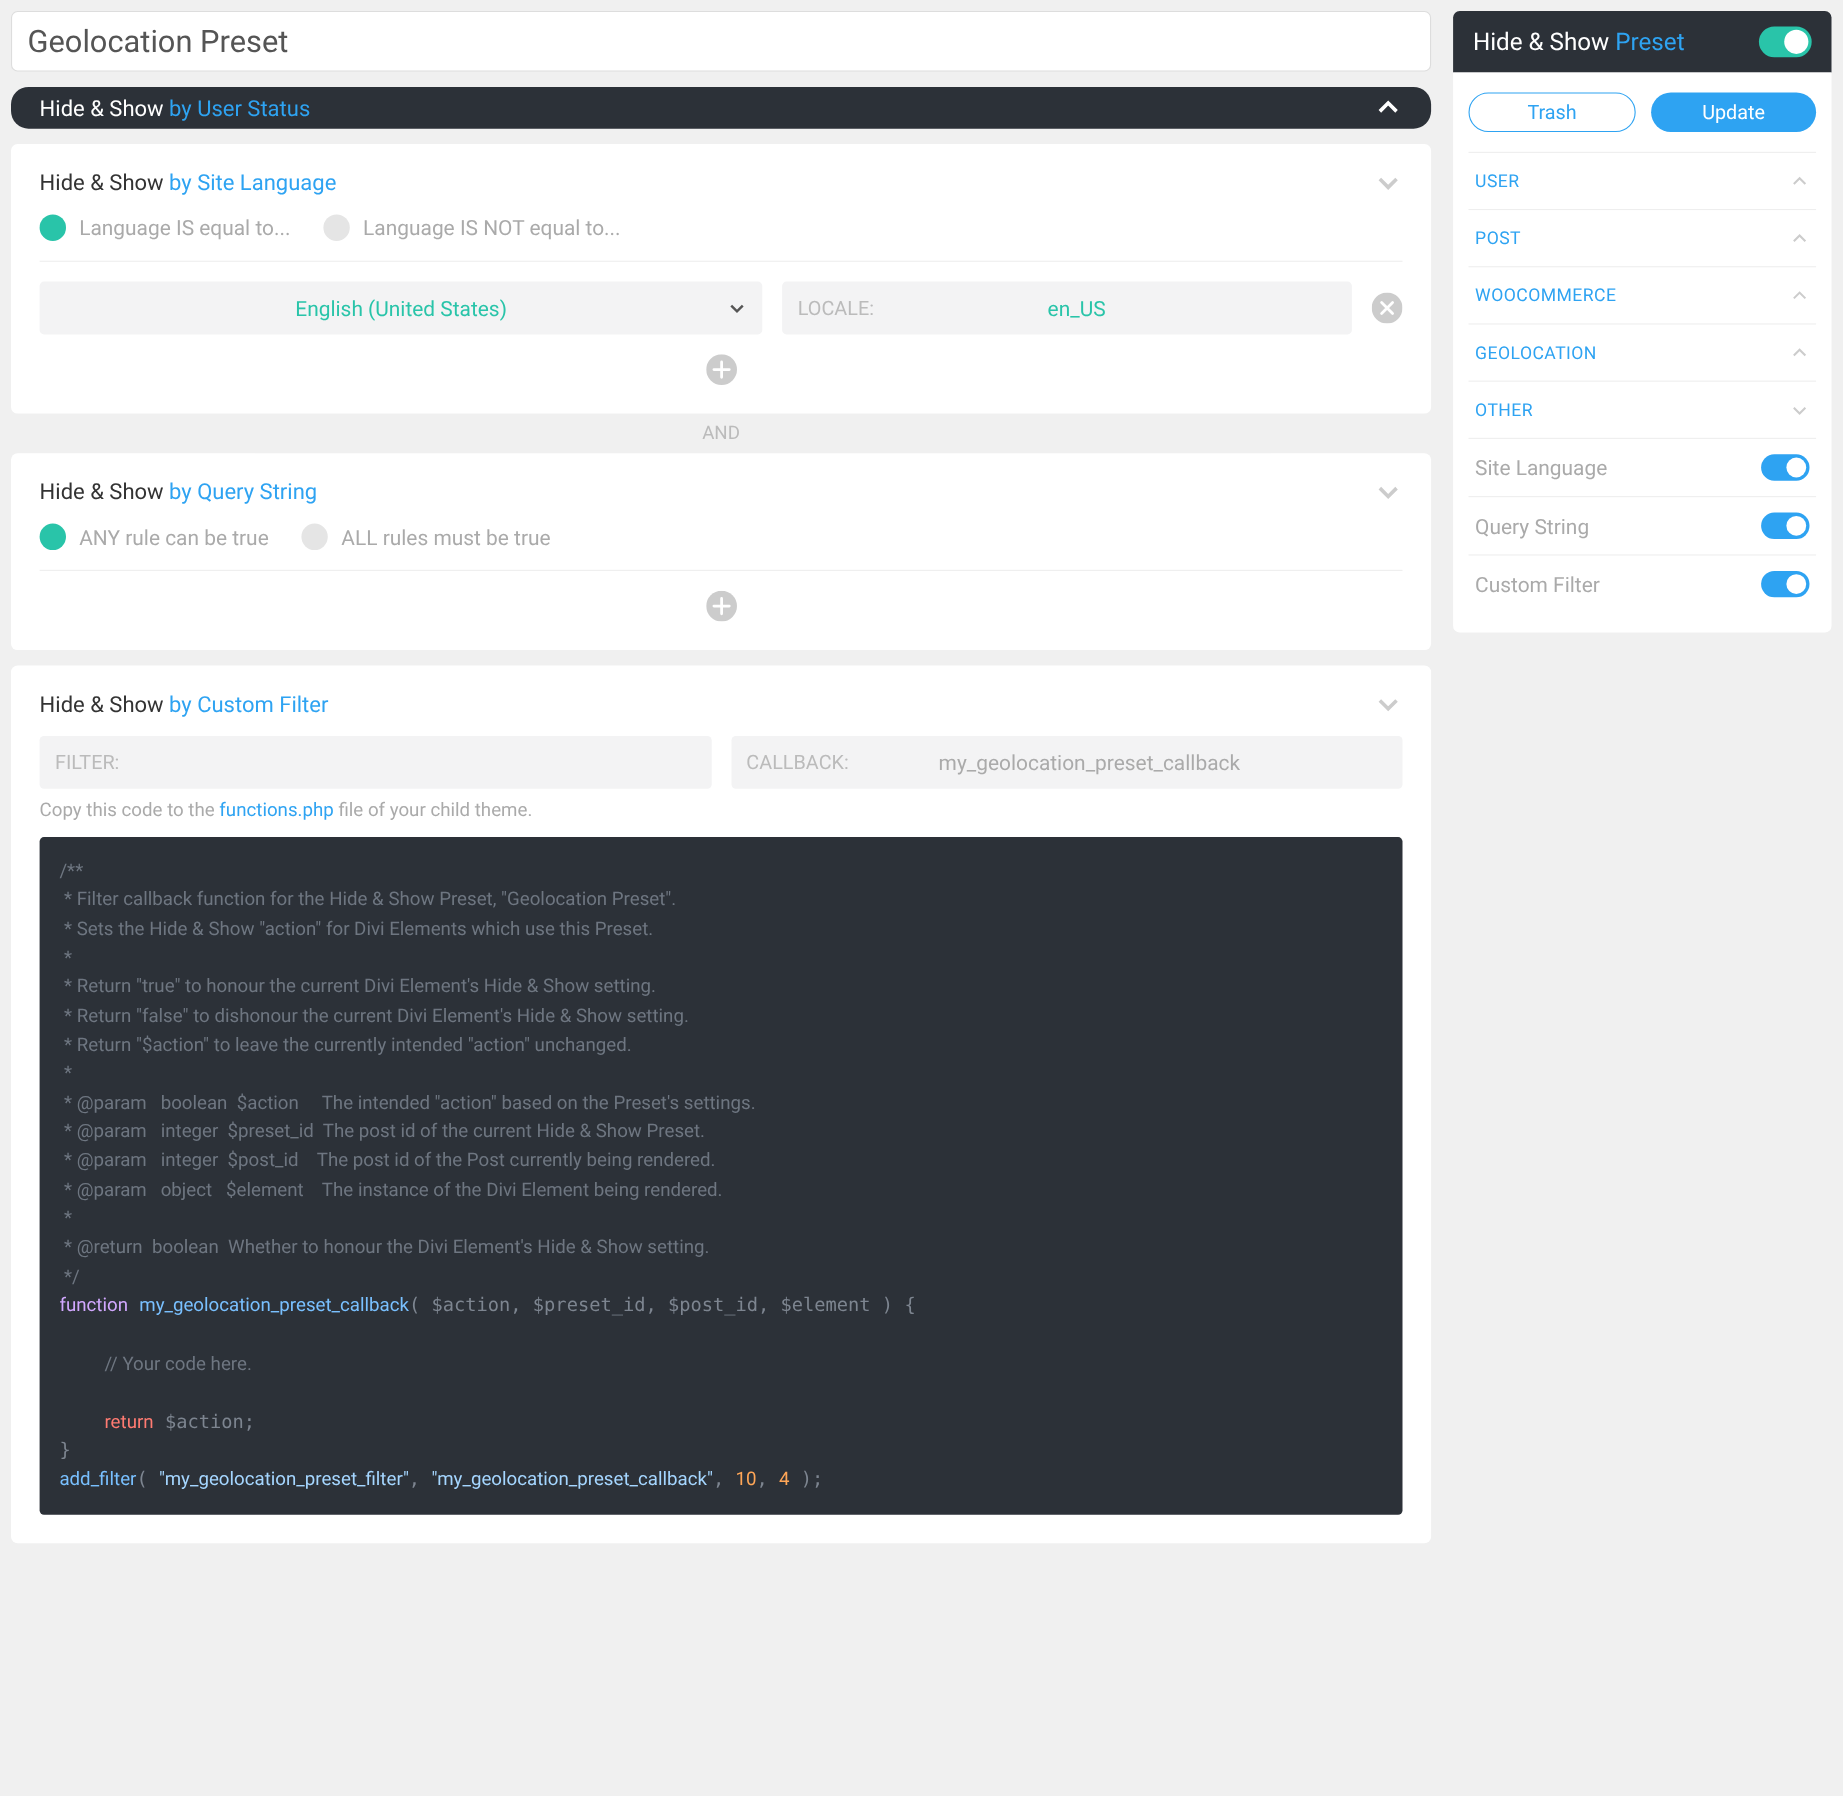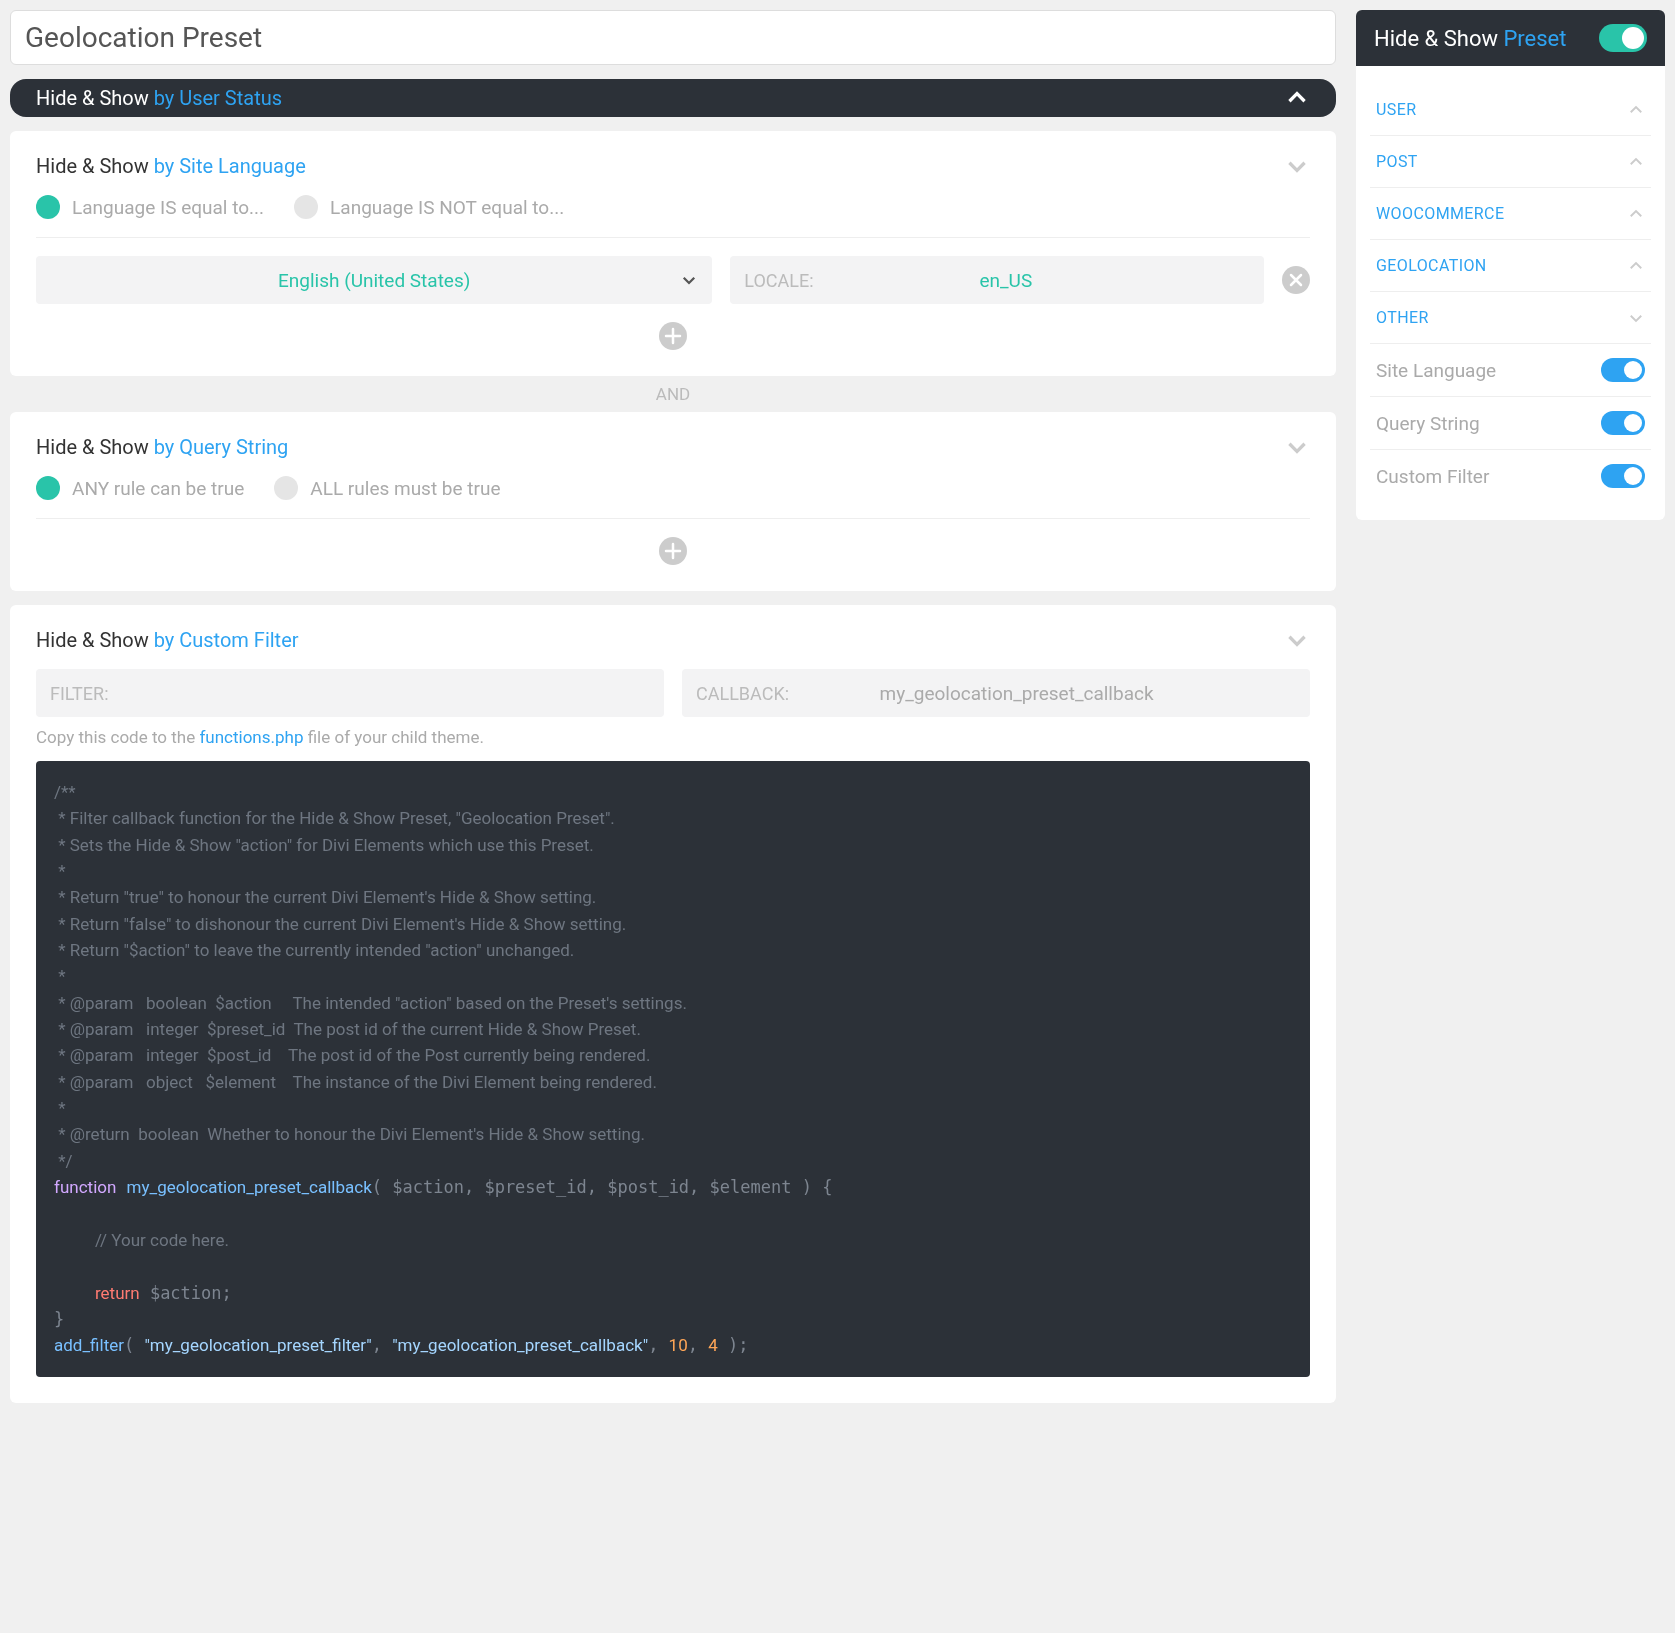--- a/index.html
+++ b/index.html
@@ -1,18 +1,18 @@
 <!DOCTYPE html>
 <html><head>
 <meta charset="utf-8">
 <style>
 * { margin:0; padding:0; box-sizing:border-box; font-family:-apple-system,BlinkMacSystemFont,"Segoe UI",Roboto,sans-serif; }
 body { background:#f0f0f0; padding:10px; display:flex; gap:20px; align-items:flex-start; }
 .main-col { flex:1; display:flex; flex-direction:column; gap:14px; }
-.side-col { width:309px; display:flex; flex-direction:column; }
+.side-col { width:344px; display:flex; flex-direction:column; }
 
 .title-input { width:100%; padding:10px 14px; font-size:28px; color:#555; background:#fff; border:1px solid #ddd; border-radius:6px; }
 
 .dark-header { background:#2c3138; border-radius:16px; padding:6px 26px; display:flex; align-items:center; justify-content:space-between; }
 .dark-header .txt { color:#fff; font-size:20px; }
 .dark-header .txt .blue { color:#2ea3f2; }
 .chev-up { width:26px; height:26px; stroke:#fff; stroke-width:3; fill:none; }
 .chev-down { width:26px; height:26px; stroke:#ccc; stroke-width:3; fill:none; }
 
 .card { background:#fff; border-radius:6px; padding:22px 26px 26px; position:relative; }
@@ -198,20 +198,24 @@
 <span class="id">add_filter</span>( <span class="str">"my_geolocation_preset_filter"</span>, <span class="str">"my_geolocation_preset_callback"</span>, <span class="num">10</span>, <span class="num">4</span> );</div>
   </div>
 </div>
 
 <div class="side-col">
   <div class="side-header">
     <div class="txt"><span>Hide &amp; Show </span><span class="blue">Preset</span></div>
     <div class="toggle-lg"></div>
   </div>
   <div class="side-body">
+    <div class="btn-row">
+      <button class="btn trash">Trash</button>
+      <button class="btn update">Update</button>
+    </div>
     <div class="acc-item">
         <span class="lbl">USER</span>
         <svg class="chev-sm" viewBox="0 0 24 24">
           <polyline points="5 15 12 8 19 15"></polyline>
         </svg>
       </div>
     <div class="acc-item">
         <span class="lbl">POST</span>
         <svg class="chev-sm" viewBox="0 0 24 24">
           <polyline points="5 15 12 8 19 15"></polyline>

